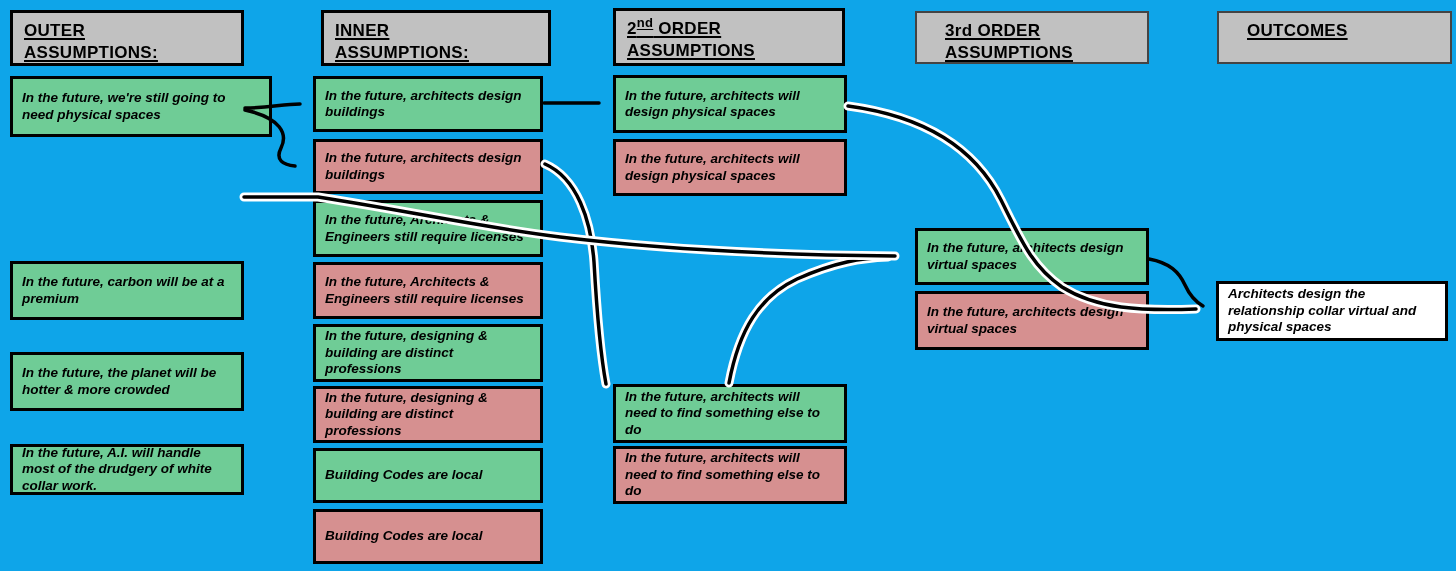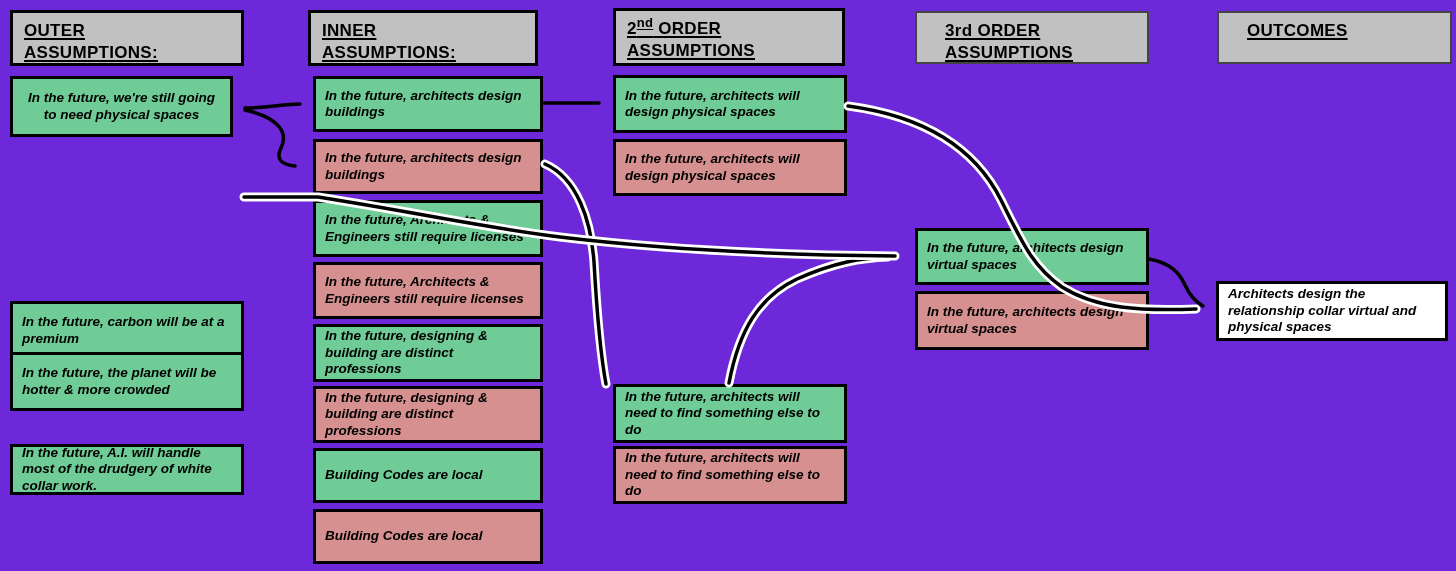--- a/index.html
+++ b/index.html
@@ -1,19 +1,19 @@
 <!DOCTYPE html>
 <html><head>
 <meta charset="utf-8">
 <style>
   html,body{margin:0;padding:0;background:#ffffff;}
   #canvas{
     position:relative;
     width:1456px;height:571px;
-    background:#6d28d9;
+    background:#0ea5e9;
     font-family:"Liberation Sans", sans-serif;
     overflow:hidden;
   }
   .hdr{
     position:absolute;
     background:#c1c1c1;
     border:3px solid #000;
     box-sizing:border-box;
     padding:4px 11px;
     font-size:17px;
@@ -52,44 +52,44 @@
 </head>
 <body>
 
 <div id="canvas">
 
   <div class="hdr" style="left:10px;top:10px;width:234px;height:56px;">
     <div class="hline"><span>OUTER</span><sup></sup><span></span></div>
     <div class="hline">ASSUMPTIONS:</div>
   </div>
 
-  <div class="hdr" style="left:308px;top:10px;width:230px;height:56px;">
+  <div class="hdr" style="left:321px;top:10px;width:230px;height:56px;">
     <div class="hline"><span>INNER</span><sup></sup><span></span></div>
     <div class="hline">ASSUMPTIONS:</div>
   </div>
 
   <div class="hdr" style="left:613px;top:8px;width:232px;height:58px;">
     <div class="hline"><span>2</span><sup>nd</sup><span> ORDER</span></div>
     <div class="hline">ASSUMPTIONS</div>
   </div>
 
   <div class="hdr thin" style="left:915px;top:11px;width:234px;height:53px;">
     <div class="hline"><span>3rd ORDER</span><sup></sup><span></span></div>
     <div class="hline">ASSUMPTIONS</div>
   </div>
 
   <div class="hdr thin" style="left:1217px;top:11px;width:235px;height:53px;">
     <div class="hline"><span>OUTCOMES</span><sup></sup><span></span></div>
     <div class="hline"></div>
   </div>
 
-  <div class="box green" style="left:10px;top:76px;width:223px;height:61px;text-align:center;">
+  <div class="box green" style="left:10px;top:76px;width:262px;height:61px;">
       <span>In the future, we're still going to need physical spaces</span>
     </div>
-  <div class="box green" style="left:10px;top:261px;width:234px;height:59px;margin-top:40px;">
+  <div class="box green" style="left:10px;top:261px;width:234px;height:59px;">
       <span>In the future, carbon will be at a premium</span>
     </div>
   <div class="box green" style="left:10px;top:352px;width:234px;height:59px;">
       <span>In the future, the planet will be hotter &amp; more crowded</span>
     </div>
   <div class="box green" style="left:10px;top:444px;width:234px;height:51px;">
       <span>In the future, A.I. will handle most of the drudgery of white collar work.</span>
     </div>
 
   <div class="box green" style="left:313px;top:76px;width:230px;height:56px;">

